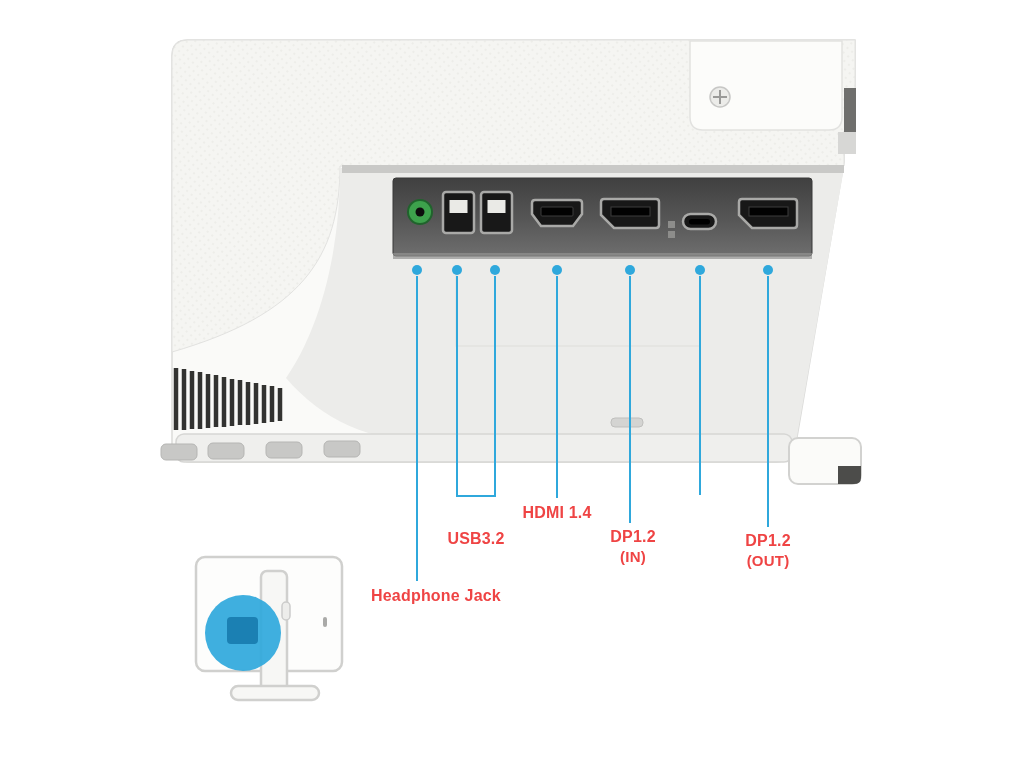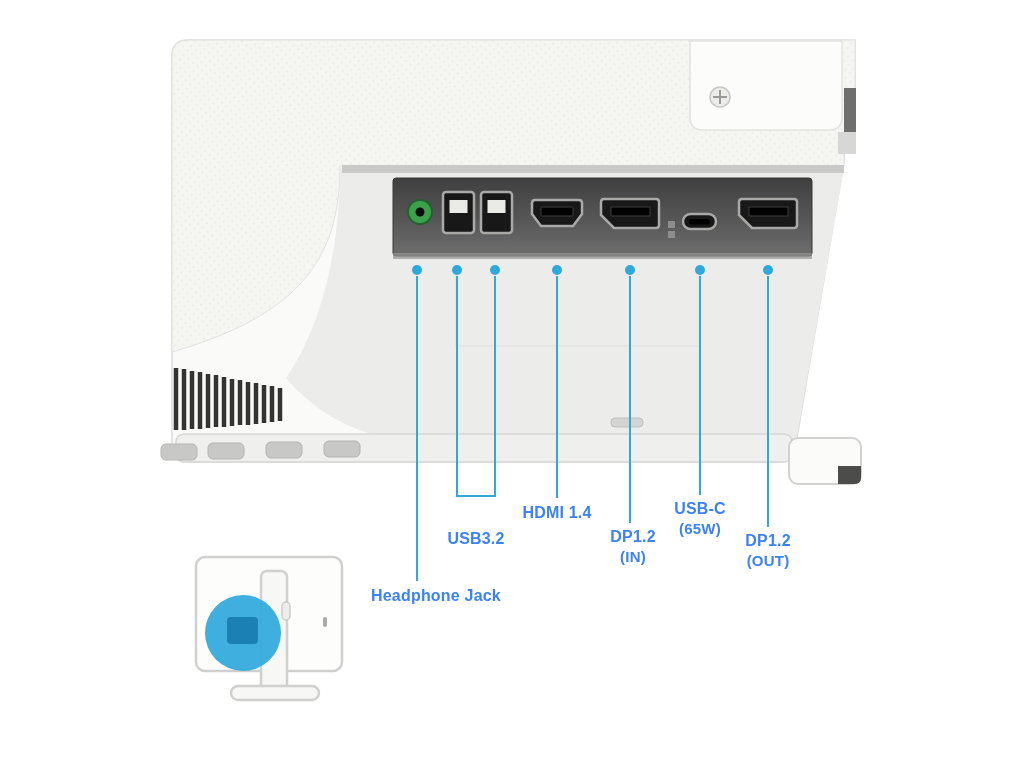--- a/index.html
+++ b/index.html
@@ -2,21 +2,21 @@
 <html><head>
 <meta charset="utf-8">
 <style>
   * { margin:0; padding:0; box-sizing:border-box; }
   html,body { width:1024px; height:768px; background:#ffffff; font-family:"Liberation Sans",sans-serif; }
   .stage { position:relative; width:1024px; height:768px; background:#ffffff; overflow:hidden; }
   .stage svg { position:absolute; left:0; top:0; }
   .callout-dot { position:absolute; width:10px; height:10px; border-radius:50%; background:#2FA8DC; }
   .callout-line { position:absolute; width:2px; background:#2FA8DC; }
   .callout-bridge { position:absolute; height:2px; background:#2FA8DC; }
-  .port-label { position:absolute; font-weight:700; font-size:16px; color:#3b82f6; line-height:20px; text-align:center; letter-spacing:.2px; }
+  .port-label { position:absolute; font-weight:700; font-size:16px; color:#ef4444; line-height:20px; text-align:center; letter-spacing:.2px; }
   .port-label span { display:block; }
   .port-label .sub { font-size:15px; }
   .left-align { text-align:center; }
 </style>
 </head>
 <body>
 
 <div class="stage">
 
   <svg width="1024" height="768" viewBox="0 0 1024 768">
@@ -171,23 +171,19 @@
 
   <div class="port-label" style="left:507px;top:503px;width:100px">
     <span>HDMI 1.4</span>
   </div>
 
   <div class="port-label" style="left:583px;top:527px;width:100px">
     <span>DP1.2</span>
     <span class="sub">(IN)</span>
   </div>
 
-  <div class="port-label" style="left:650px;top:499px;width:100px">
-    <span>USB-C</span>
-    <span class="sub">(65W)</span>
-  </div>
 
   <div class="port-label" style="left:718px;top:531px;width:100px">
     <span>DP1.2</span>
     <span class="sub">(OUT)</span>
   </div>
 
 </div>
 
 </body></html>

